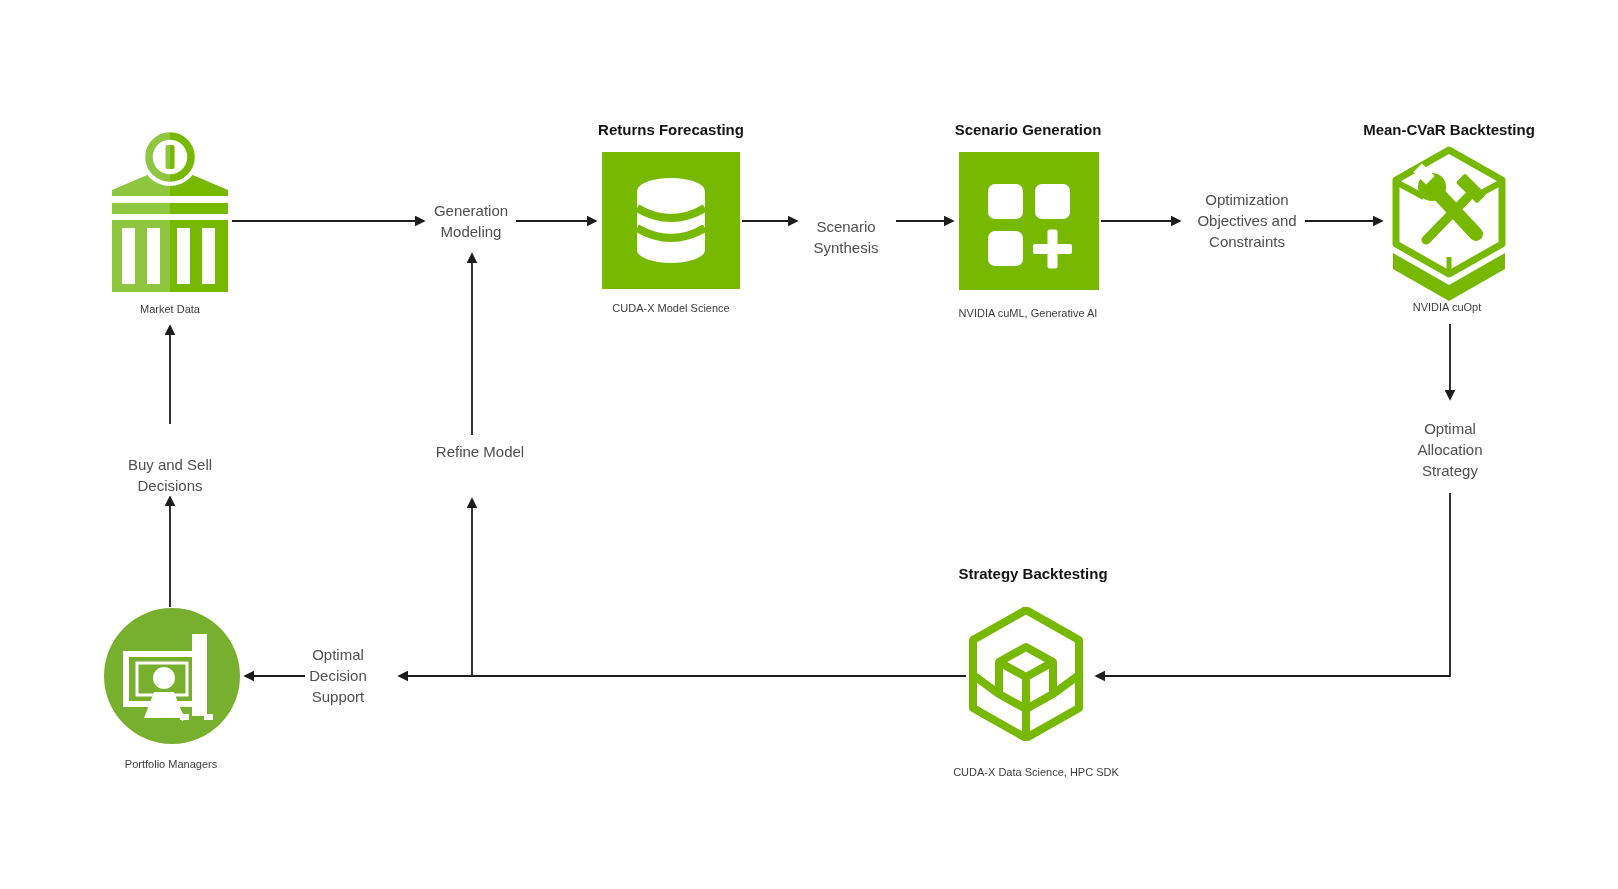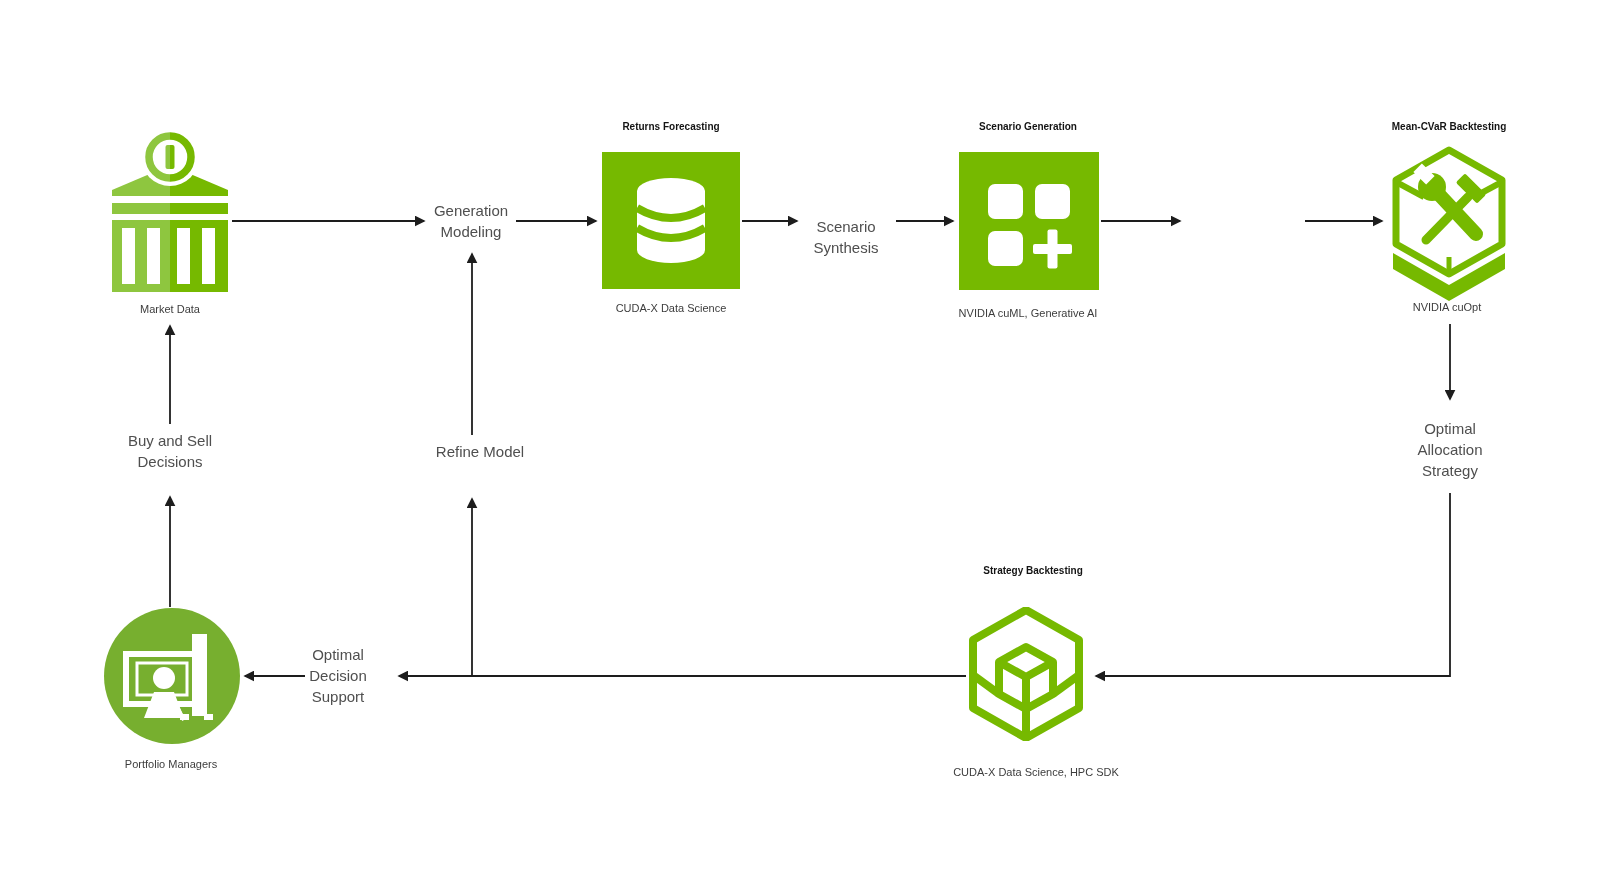--- a/index.html
+++ b/index.html
@@ -13,21 +13,21 @@
   }
   *{margin:0;padding:0;box-sizing:border-box;}
   html,body{background:#fff;}
   .canvas{
     position:relative;width:1618px;height:889px;background:#ffffff;
     font-family:"Liberation Sans","DejaVu Sans",sans-serif;overflow:hidden;
   }
   .abs{position:absolute;}
   .connectors{position:absolute;left:0;top:0;width:1618px;height:889px;z-index:1;}
   .node-title{
-    font-size:10px;font-weight:700;color:var(--title-text);
+    font-size:15px;font-weight:700;color:var(--title-text);
     transform:translateX(-50%);white-space:nowrap;z-index:2;
   }
   .node-label{
     font-size:11px;color:var(--label-text);
     transform:translateX(-50%);white-space:nowrap;z-index:2;
   }
   .flow-label{
     font-size:15px;color:var(--flow-text);line-height:21px;text-align:center;
     transform:translateX(-50%);white-space:nowrap;z-index:2;background:#fff;padding:0 4px;
   }
@@ -101,21 +101,21 @@
 
   <div class="abs node-title" style="left:671px;top:121px">Returns Forecasting</div>
   <svg class="abs icon-wrap" style="left:602px;top:152px" width="138" height="137" viewBox="0 0 138 137">
     <rect x="0" y="0" width="138" height="137" fill="var(--nvidia-green)"></rect>
     <ellipse cx="69" cy="39" rx="34" ry="13" fill="#ffffff"></ellipse>
     <rect x="35" y="39" width="68" height="59" fill="#ffffff"></rect>
     <ellipse cx="69" cy="98" rx="34" ry="13" fill="#ffffff"></ellipse>
     <path d="M35,56 Q69,76 103,56" stroke="var(--nvidia-green)" stroke-width="8" fill="none"></path>
     <path d="M35,76 Q69,96 103,76" stroke="var(--nvidia-green)" stroke-width="8" fill="none"></path>
   </svg>
-  <div class="abs node-label" style="left:671px;top:302px">CUDA-X Data Science</div>
+  <div class="abs node-label" style="left:671px;top:302px">CUDA-X Model Science</div>
 
   <div class="abs node-title" style="left:1028px;top:121px">Scenario Generation</div>
   <svg class="abs icon-wrap" style="left:959px;top:152px" width="140" height="138" viewBox="0 0 140 138">
     <rect x="0" y="0" width="140" height="138" fill="var(--nvidia-green)"></rect>
     <rect x="29" y="32" width="35" height="35" rx="7" fill="#ffffff"></rect>
     <rect x="76" y="32" width="35" height="35" rx="7" fill="#ffffff"></rect>
     <rect x="29" y="79" width="35" height="35" rx="7" fill="#ffffff"></rect>
     <rect x="74" y="92" width="39" height="10" rx="2" fill="#ffffff"></rect>
     <rect x="88.5" y="77.5" width="10" height="39" rx="2" fill="#ffffff"></rect>
   </svg>
@@ -167,34 +167,39 @@
   <div class="abs flow-label" style="left:471px;top:200px">
     <span>Generation</span>
     <span>Modeling</span>
   </div>
 
   <div class="abs flow-label" style="left:846px;top:216px">
     <span>Scenario</span>
     <span>Synthesis</span>
   </div>
 
+  <div class="abs flow-label" style="left:1247px;top:189px">
+    <span>Optimization</span>
+    <span>Objectives and</span>
+    <span>Constraints</span>
+  </div>
 
   <div class="abs flow-label" style="left:1450px;top:418px">
     <span>Optimal</span>
     <span>Allocation</span>
     <span>Strategy</span>
   </div>
 
   <div class="abs flow-label" style="left:338px;top:644px">
     <span>Optimal</span>
     <span>Decision</span>
     <span>Support</span>
   </div>
 
-  <div class="abs flow-label" style="left:170px;top:430px">
+  <div class="abs flow-label" style="left:170px;top:454px">
     <span>Buy and Sell</span>
     <span>Decisions</span>
   </div>
 
   <div class="abs flow-label" style="left:480px;top:441px">
     <span>Refine Model</span>
   </div>
 
 </div>
 

